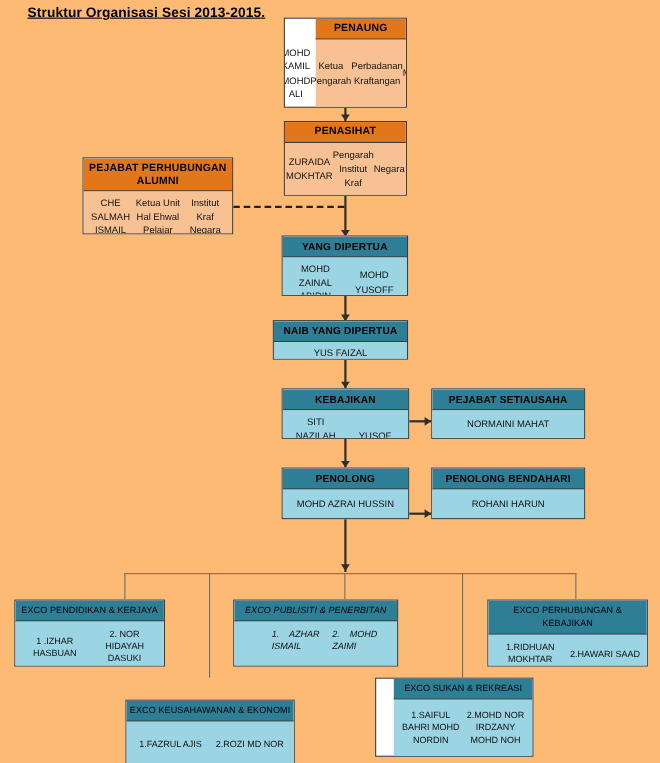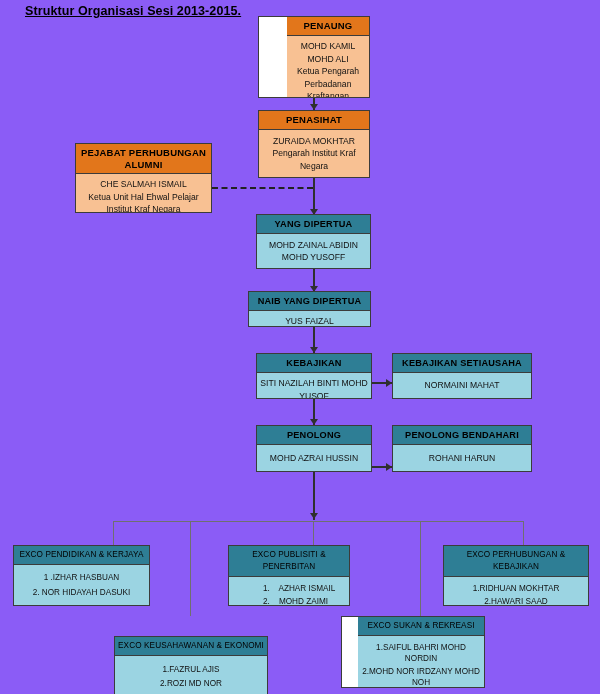--- a/index.html
+++ b/index.html
@@ -9,21 +9,21 @@
   }
   body {
     font-family: "Liberation Sans", sans-serif;
     -webkit-font-smoothing: antialiased;
   }
   #chart-root {
     position: relative;
     width: 600px;
     height: 694px;
     overflow: hidden;
-    background: #8b5cf6;
+    background: #fdba74;
   }
 
   
   .doc-title {
     position: absolute;
     left: 25px;
     top: 4px;
     font-size: 12.5px;
     font-weight: bold;
     color: #000000;
@@ -55,21 +55,21 @@
   }
   .node .bdy {
     box-sizing: border-box;
     flex: 1 1 auto;
     text-align: center;
     font-size: 8.6px;
     color: #111111;
     line-height: 12.5px;
     padding: 4px 3px 4px 3px;
     display: flex;
-    flex-direction: column;
+    flex-direction: row;
     justify-content: center;
     align-items: center;
   }
   .node .bdy .ln {
     display: block;
     width: 100%;
     white-space: pre-wrap;
   }
 
   
@@ -221,21 +221,21 @@
 
   <div class="node teal" style="left:256px; top:353px; width:116px; height:46px;">
     <div class="hdr">KEBAJIKAN</div>
     <div class="bdy">
       <span class="ln">SITI NAZILAH BINTI MOHD</span>
       <span class="ln">YUSOF</span>
     </div>
   </div>
 
   <div class="node teal" style="left:392px; top:353px; width:140px; height:46px;">
-    <div class="hdr">KEBAJIKAN SETIAUSAHA</div>
+    <div class="hdr">PEJABAT SETIAUSAHA</div>
     <div class="bdy">
       <span class="ln">NORMAINI MAHAT</span>
     </div>
   </div>
 
   <div class="node teal" style="left:256px; top:425px; width:116px; height:47px;">
     <div class="hdr">PENOLONG</div>
     <div class="bdy">
       <span class="ln">MOHD AZRAI HUSSIN</span>
     </div>
@@ -249,21 +249,21 @@
   </div>
 
   <div class="node teal exco" style="left:13px; top:545px; width:137px; height:61px;">
     <div class="hdr">EXCO PENDIDIKAN &amp; KERJAYA</div>
     <div class="bdy">
       <span class="ln">1 .IZHAR HASBUAN</span>
       <span class="ln">2. NOR HIDAYAH DASUKI</span>
     </div>
   </div>
 
-  <div class="node teal exco" style="left:228px; top:545px; width:122px; height:61px;">
+  <div class="node teal exco" style="left:212px; top:545px; width:150px; height:61px;font-style:italic;">
     <div class="hdr">EXCO PUBLISITI &amp; PENERBITAN</div>
     <div class="bdy indent" style="align-items:flex-start; padding-left:34px;">
       <span class="ln" style="text-align:left;">1.    AZHAR ISMAIL</span>
       <span class="ln" style="text-align:left;">2.    MOHD ZAIMI</span>
     </div>
   </div>
 
   <div class="node teal exco" style="left:443px; top:545px; width:146px; height:61px;">
     <div class="hdr">EXCO PERHUBUNGAN &amp; KEBAJIKAN</div>
     <div class="bdy">

